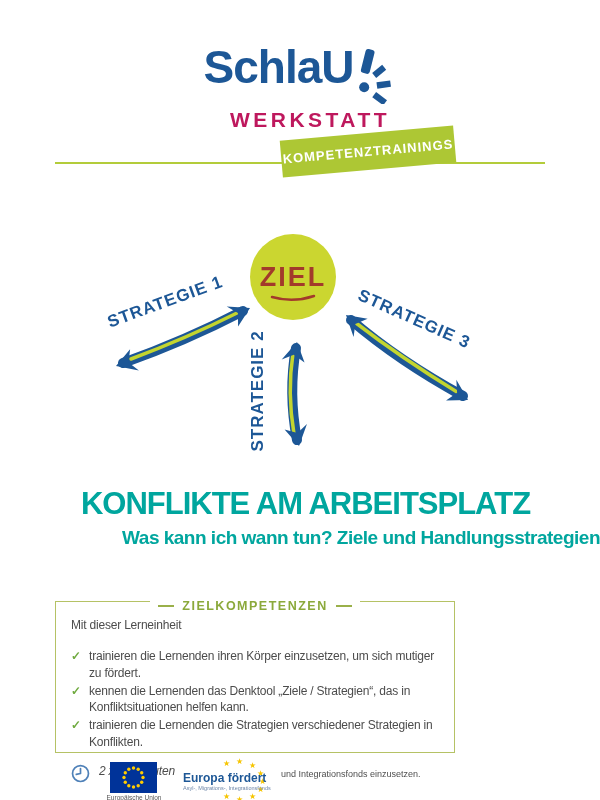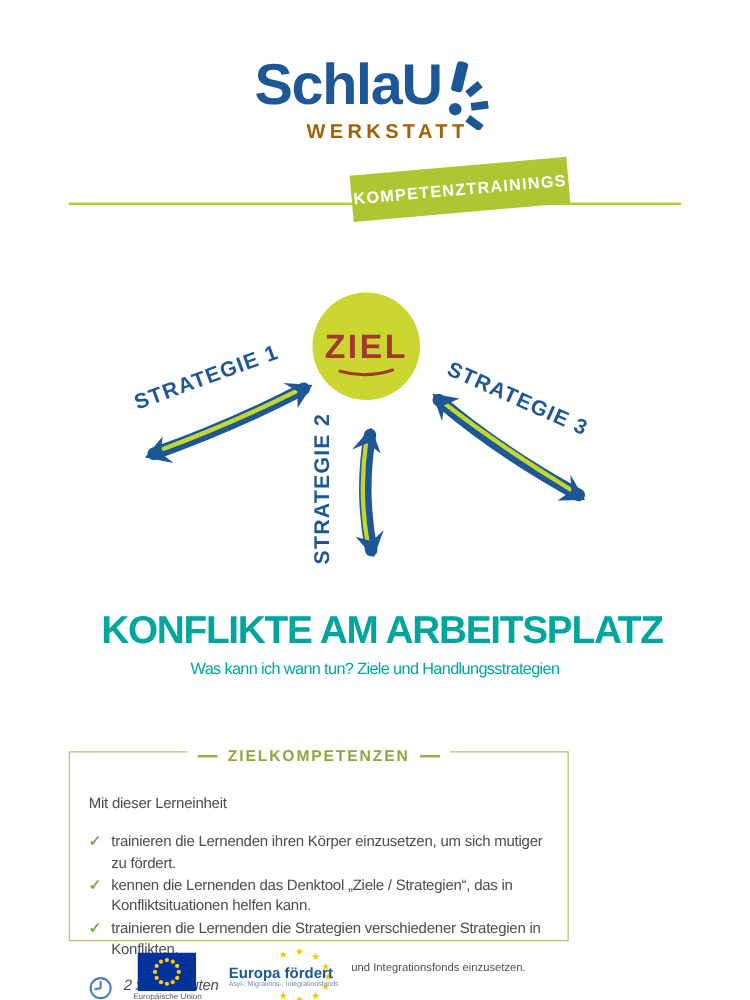--- a/index.html
+++ b/index.html
@@ -1,51 +1,51 @@
 <!DOCTYPE html>
 <html><head>
 <meta charset="utf-8">
 <style>
   html,body{margin:0;padding:0;background:#fff;}
   .page{position:relative;width:600px;height:800px;background:#fff;overflow:hidden;
         font-family:"Liberation Sans",sans-serif;}
 
   
-  .logo{position:absolute;left:0;right:0;top:44px;display:flex;flex-direction:column;align-items:center;}
+  .logo{position:absolute;left:0;right:0;top:44px;display:flex;flex-direction:column;align-items:center;gap:11px;}
   .logo-main{position:relative;display:flex;align-items:flex-start;}
   .logo-name{font-size:46px;font-weight:bold;color:#1d5796;letter-spacing:-1px;line-height:1;}
   .logo-spark{margin-left:3px;margin-top:3px;}
-  .logo-sub{font-size:16px;font-weight:bold;color:#a16207;letter-spacing:3.5px;margin-top:-7px;transform:translateX(10px);}
+  .logo-sub{font-size:21px;font-weight:bold;color:#be185d;letter-spacing:3.5px;margin-top:-7px;transform:translateX(10px);}
 
   
   .rule-line{position:absolute;left:55px;right:55px;top:162px;height:2px;background:#b3cc3a;}
   .banner{position:absolute;left:281px;top:133px;width:174px;height:37px;background:#adc734;
           transform:rotate(-5deg);display:flex;align-items:center;justify-content:center;
           color:#fff;font-weight:bold;font-size:13px;letter-spacing:1px;}
 
   
   .illus{position:absolute;left:85px;top:213px;}
   .strategy-label{font-weight:bold;font-size:17px;letter-spacing:1px;fill:#1d5796;}
   .goal-label{font-weight:bold;font-size:27px;letter-spacing:2px;fill:#a23a2b;}
 
   
   .page-title{position:absolute;left:0;right:0;top:486px;text-align:center;
               font-size:31px;font-weight:bold;color:#00a69e;letter-spacing:-1px;margin-left:11px;}
-  .page-subtitle{position:absolute;left:0;right:0;top:527px;text-align:center;
-              font-size:13px;font-weight:normal;color:#00a69e;letter-spacing:-0.5px;}
+  .page-subtitle{position:absolute;left:0;right:0;top:527px;text-align:right;
+              font-size:19px;font-weight:bold;color:#00a69e;letter-spacing:-0.5px;}
 
   
   .zk-box{position:absolute;left:55px;top:601px;width:400px;height:152px;
           border:1.5px solid #b5c265;box-sizing:border-box;}
   .zk-heading{position:absolute;top:-9px;left:0;right:0;text-align:center;}
   .zk-heading .inner{display:inline-flex;align-items:center;gap:8px;background:#fff;padding:0 8px;}
   .zk-dash{display:inline-block;width:16px;height:2px;background:#9ab04a;}
   .zk-title{color:#8ba93b;font-weight:bold;font-size:12.5px;letter-spacing:1.5px;}
   .zk-content{padding:16px 8px 0 15px;font-size:12px;color:#4c4c4c;letter-spacing:-0.2px;}
-  .zk-intro{margin-bottom:16px;margin-top:17px;}
+  .zk-intro{margin-bottom:16px;}
   .zk-item{display:flex;gap:7px;line-height:1.4;margin-bottom:1px;}
   .zk-check{color:#6faa3f;font-weight:bold;flex:0 0 11px;}
   .zk-duration{margin-top:13px;display:flex;gap:9px;font-style:italic;}
 
   
   .eu-flag{position:absolute;left:110px;top:762px;}
   .eu-caption{position:absolute;left:103px;top:794px;width:62px;text-align:center;
               font-size:6.5px;color:#555;}
   .ef{position:absolute;left:183px;top:762px;width:95px;height:38px;}
   .ef-star{position:absolute;color:#f6c500;font-size:8px;line-height:1;}

